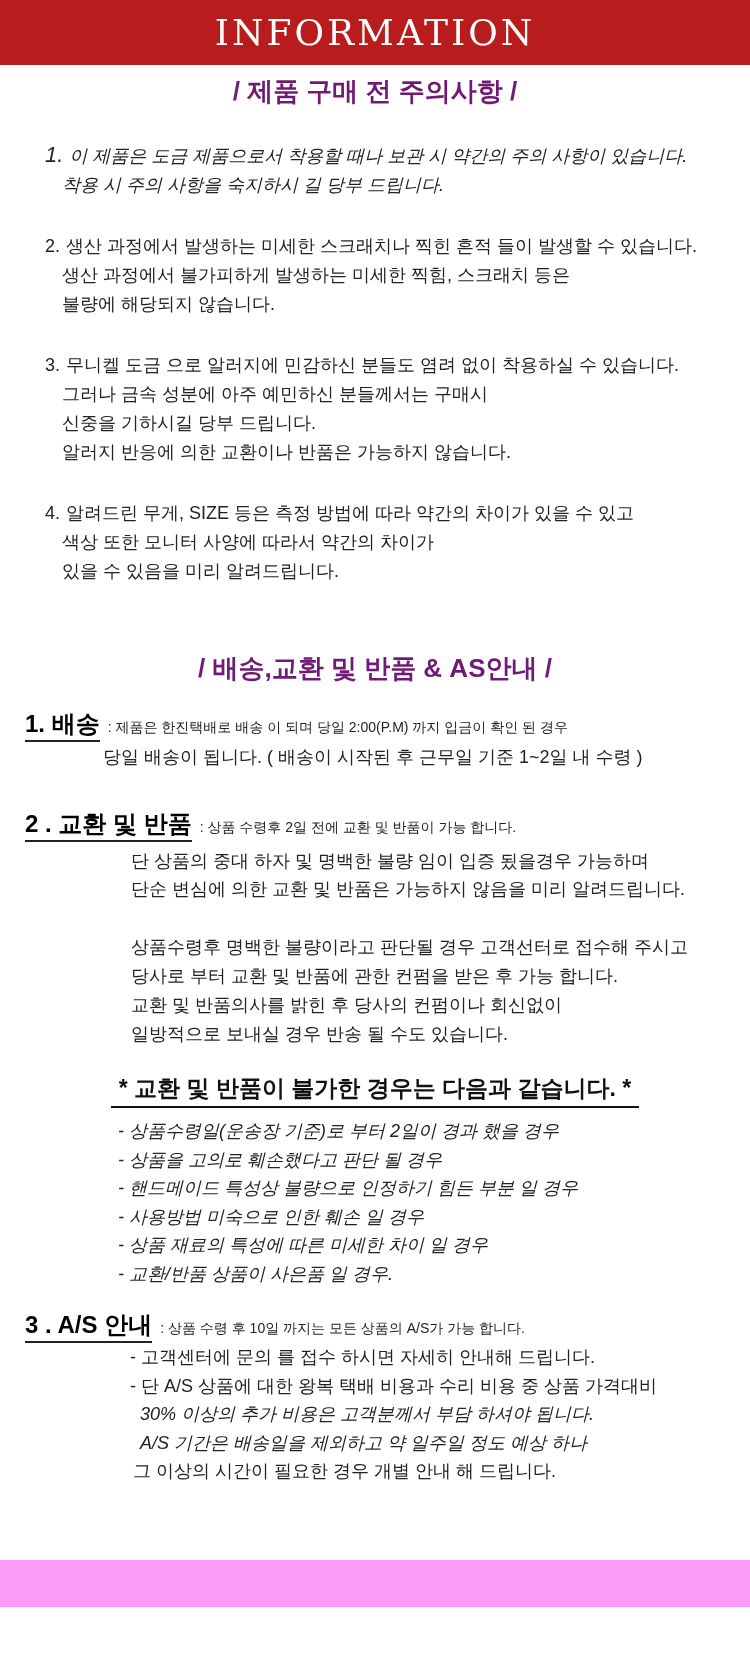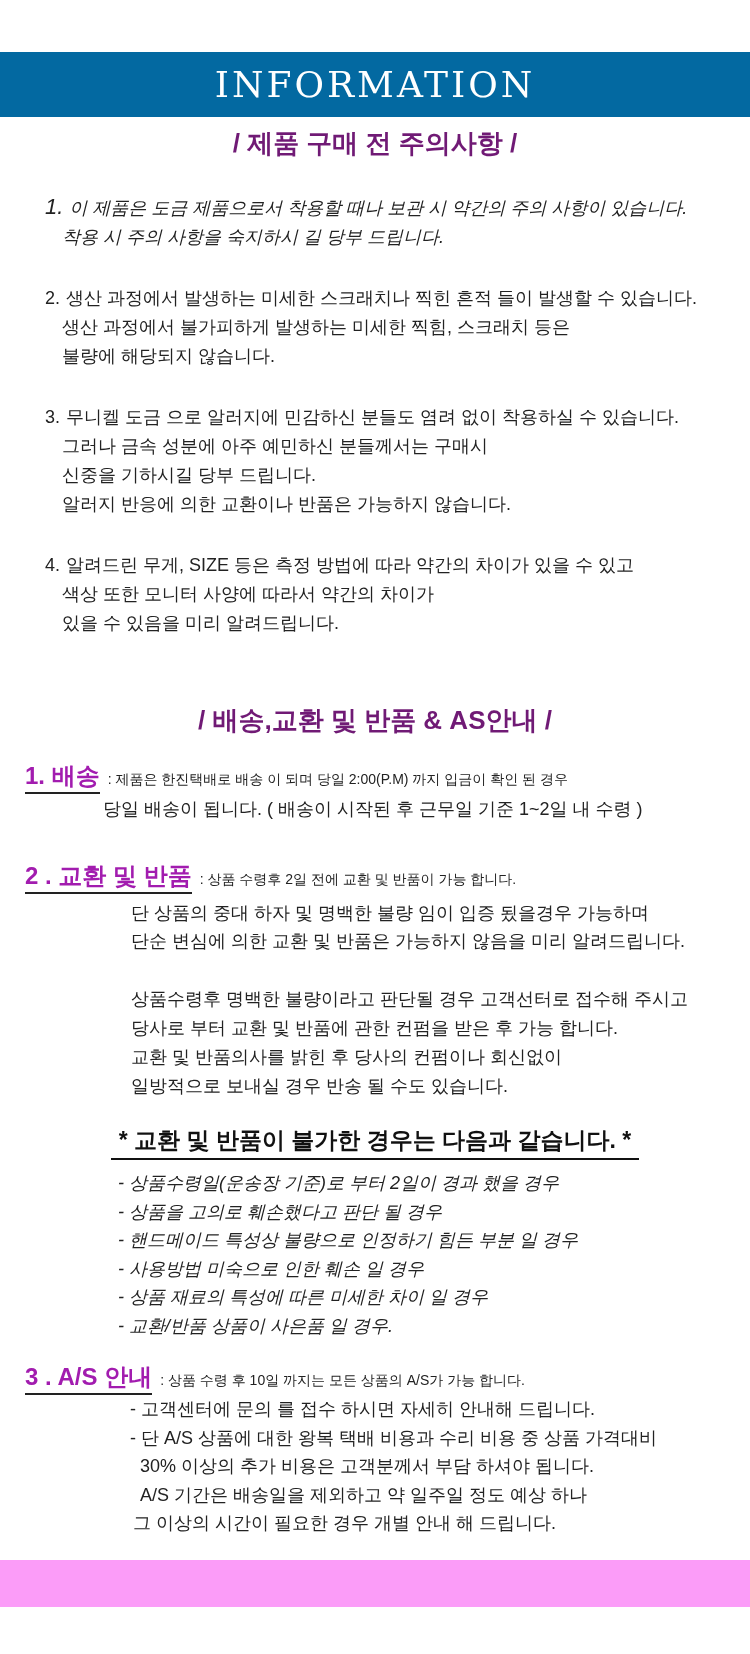--- a/index.html
+++ b/index.html
@@ -3,22 +3,22 @@
 <meta charset="utf-8">
 <style>
   * { margin:0; padding:0; box-sizing:border-box; }
   html,body { background:#ffffff; }
   body {
     width:750px; height:1654px; margin:0 auto; position:relative;
     font-family:"Liberation Sans","DejaVu Sans",sans-serif;
     color:#1c1c1c; overflow:hidden;
   }
   .banner {
-    margin-top:52px; height:65px; width:100%;
-    background:#0369a1;
+    height:65px; width:100%;
+    background:#b91c1c;
     display:flex; align-items:center; justify-content:center;
   }
   .banner-title {
     font-family:"DejaVu Serif","Liberation Serif",serif;
     font-size:36px; color:#ffffff; letter-spacing:3px; font-weight:400;
   }
   .sec-title {
     margin-top:10px; text-align:center;
     font-size:26px; font-weight:700; color:#701a75; line-height:32px;
   }
@@ -29,40 +29,40 @@
   .notice-item .num { display:inline-block; margin-right:6px; }
   .notice-item .num.big { font-size:22px; }
   .notice-item .cont { padding-left:17px; }
   .mt-item1 { margin-top:33px;font-style:italic; }
   .mt-item  { margin-top:32px; }
 
   
   .block { padding-left:25px; font-size:18px; color:#222; }
   .block-first { display:flex; align-items:baseline; gap:8px; }
   .label {
-    font-size:24px; font-weight:700; color:#a21caf; white-space:nowrap;
+    font-size:24px; font-weight:700; color:#000000; white-space:nowrap;
     border-bottom:2px solid #222; padding-bottom:1px; line-height:30px;
   }
   .label-text { font-size:14px; line-height:26px; }
   .cont-ship { margin-left:78px; line-height:30px; }
   .cont-ex   { margin-left:106px; line-height:28px; }
   .para2     { margin-top:30px; }
   .para2 div { margin-left:106px; line-height:29px; }
 
   .big-heading-wrap { text-align:center; margin-top:24px; }
   .big-heading {
     display:inline-block; font-size:23px; font-weight:700; color:#111;
     border-bottom:2px solid #111; padding:0 8px 3px 8px; line-height:30px;
   }
   .no-return-list { margin-top:9px; padding-left:118px; font-size:18px; line-height:28.5px; color:#222;font-style:italic; }
 
   .as-block { margin-top:22px; }
   .as-lines { font-size:18px; line-height:28.5px; color:#222; }
   .indent-a { margin-left:105px; }
-  .indent-b { margin-left:115px; }
+  .indent-b { margin-left:115px;font-style:italic; }
   .indent-c { margin-left:108px; }
 
   .footer-bar {
     position:absolute; left:0; top:1560px; width:100%; height:47px;
     background:#fb9cf8;
   }
 </style>
 </head>
 <body>
 

